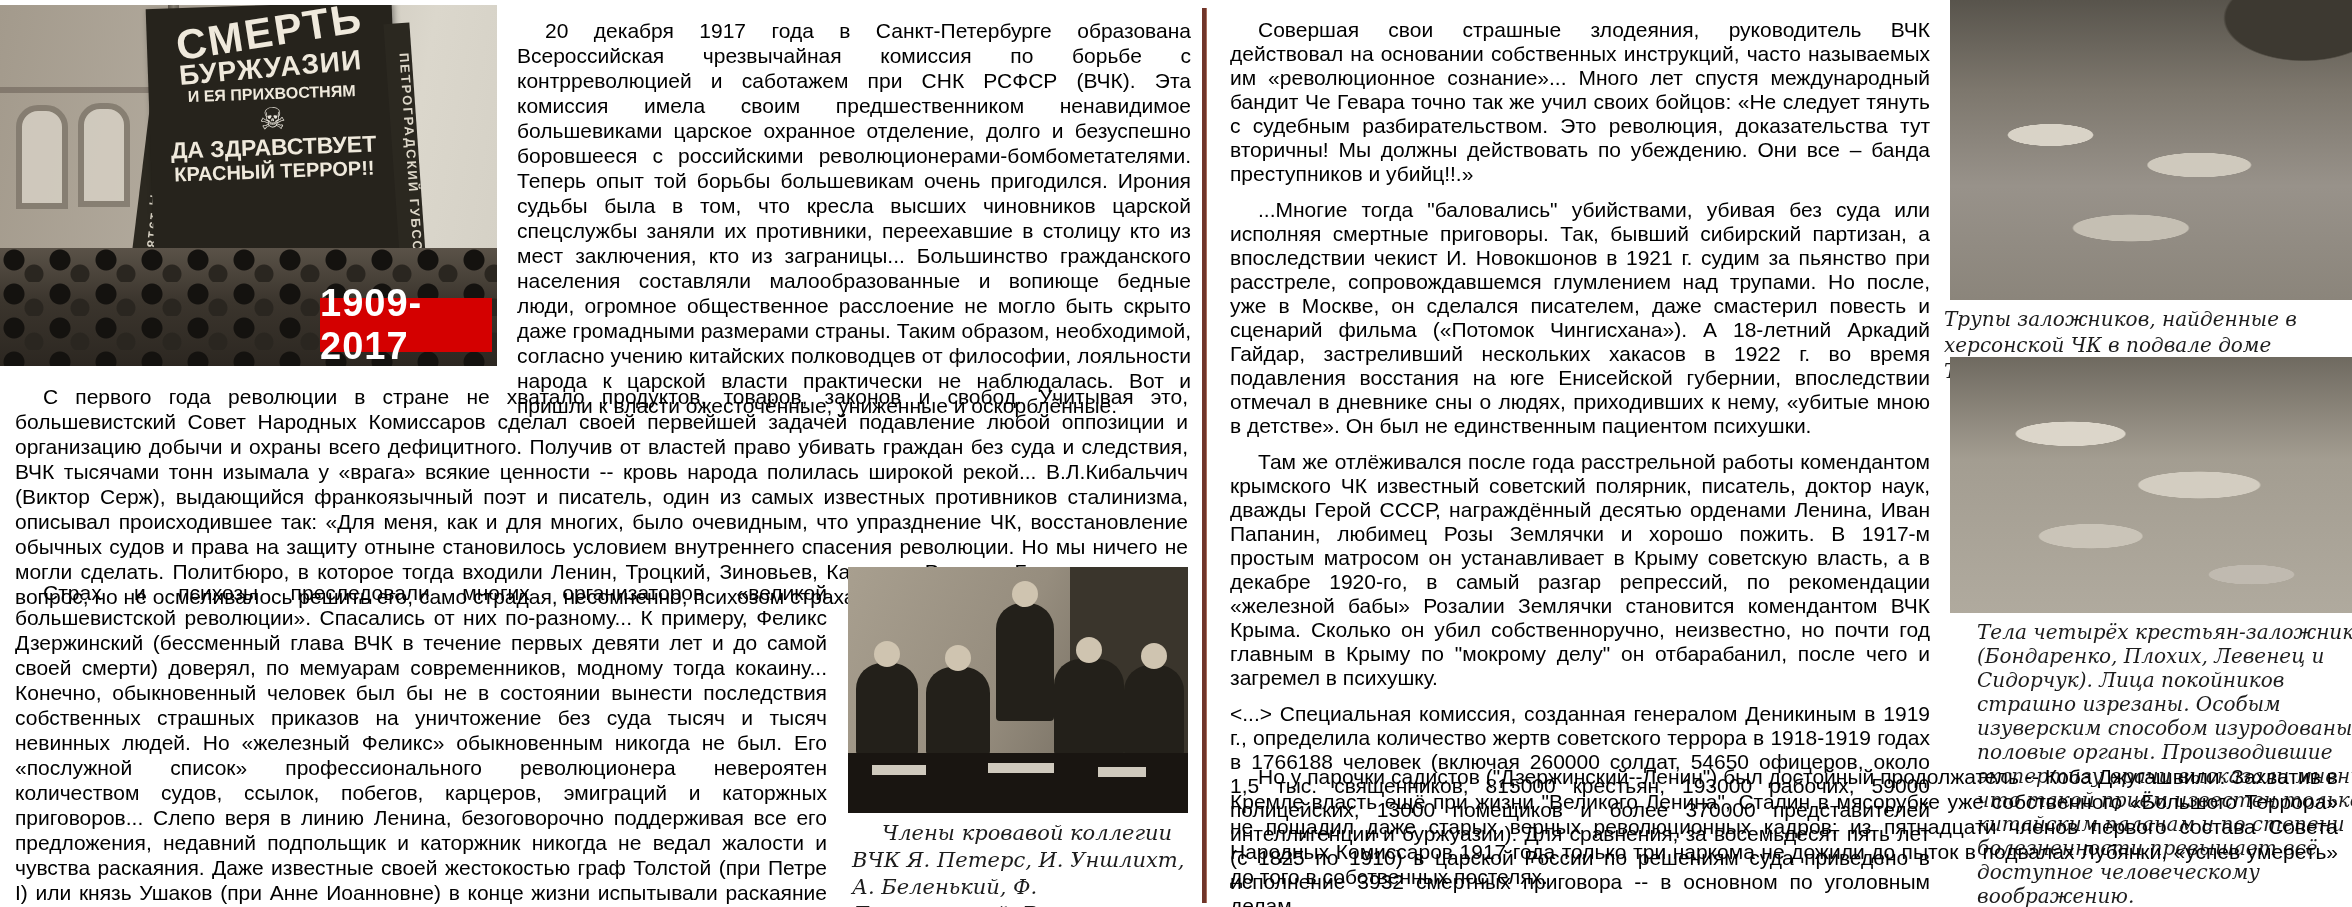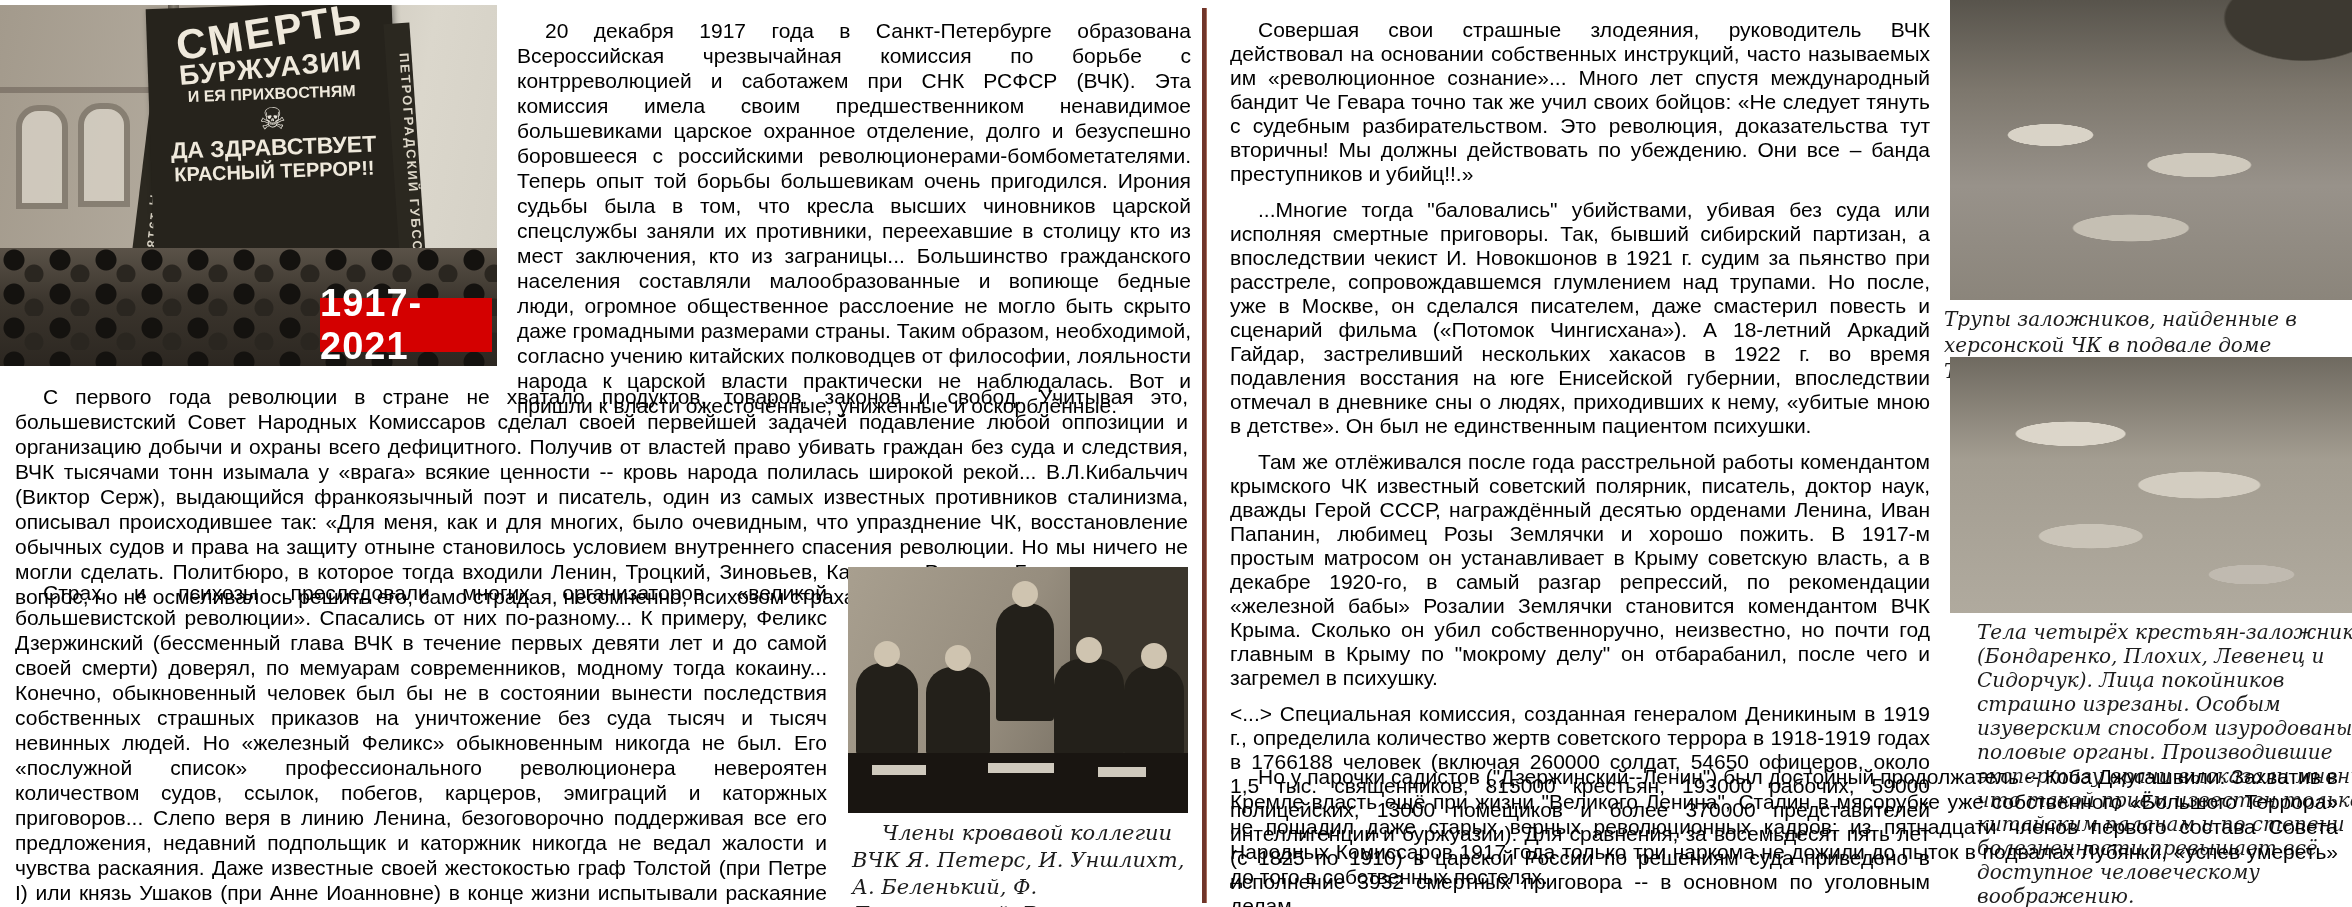--- a/index.html
+++ b/index.html
@@ -124,21 +124,21 @@
       <div class="bl bl3">И ЕЯ ПРИХВОСТНЯМ</div>
       <div class="bskull">☠</div>
       <div class="bl bl4">ДА ЗДРАВСТВУЕТ</div>
       <div class="bl bl5">КРАСНЫЙ ТЕРРОР!!</div>
     </div>
     <div class="banner-side side-right">ПЕТРОГРАДСКИЙ ГУБСОВДЕП</div>
     <div class="crowd"></div>
   </div>
 
 
-  <div class="badge">1917-2021</div>
+  <div class="badge">1909-2017</div>
 
   <div class="col-mid body-text">
     <p class="indent">20 декабря 1917 года в Санкт-Петербурге образована Всероссийская чрезвычайная комиссия по борьбе с контрреволюцией и саботажем при СНК РСФСР (ВЧК).  Эта комиссия имела своим предшественником ненавидимое большевиками царское охранное отделение, долго и безуспешно боровшееся с российскими революционерами-бомбометателями. Теперь опыт той борьбы большевикам очень пригодился. Ирония судьбы была в том, что кресла высших чиновников царской спецслужбы заняли их противники, переехавшие в столицу кто из мест заключения, кто из заграницы... Большинство гражданского населения составляли малообразованные и вопиюще бедные люди, огромное общественное расслоение не могло быть скрыто даже громадными размерами страны.  Таким образом, необходимой, согласно учению китайских полководцев от философии, лояльности народа к царской власти практически не наблюдалась. Вот и пришли к власти ожесточённые, униженные и оскорблённые.</p>
   </div>
 
   <div class="divider"></div>
 
   <div class="col-right body-text">
     <p class="indent">Совершая свои страшные злодеяния, руководитель ВЧК действовал на основании собственных инструкций, часто называемых им «революционное сознание»... Много лет спустя международный бандит Че Гевара точно так же учил своих бойцов: «Не следует тянуть с судебным разбирательством. Это революция, доказательства тут вторичны! Мы должны действовать по убеждению. Они все – банда преступников и убийц!!.»</p>
     <p class="indent">...Многие тогда "баловались" убийствами, убивая без суда или исполняя смертные приговоры. Так, бывший сибирский партизан, а впоследствии чекист И. Новокшонов в 1921 г. судим за пьянство при расстреле, сопровождавшемся глумлением над трупами. Но после, уже в Москве, он сделался писателем, даже смастерил повесть и сценарий фильма («Потомок Чингисхана»). А 18-летний Аркадий Гайдар, застреливший нескольких хакасов в 1922 г. во время подавления восстания на юге Енисейской губернии, впоследствии отмечал в дневнике сны о людях, приходивших к нему, «убитые мною в детстве». Он был не единственным пациентом психушки.</p>

